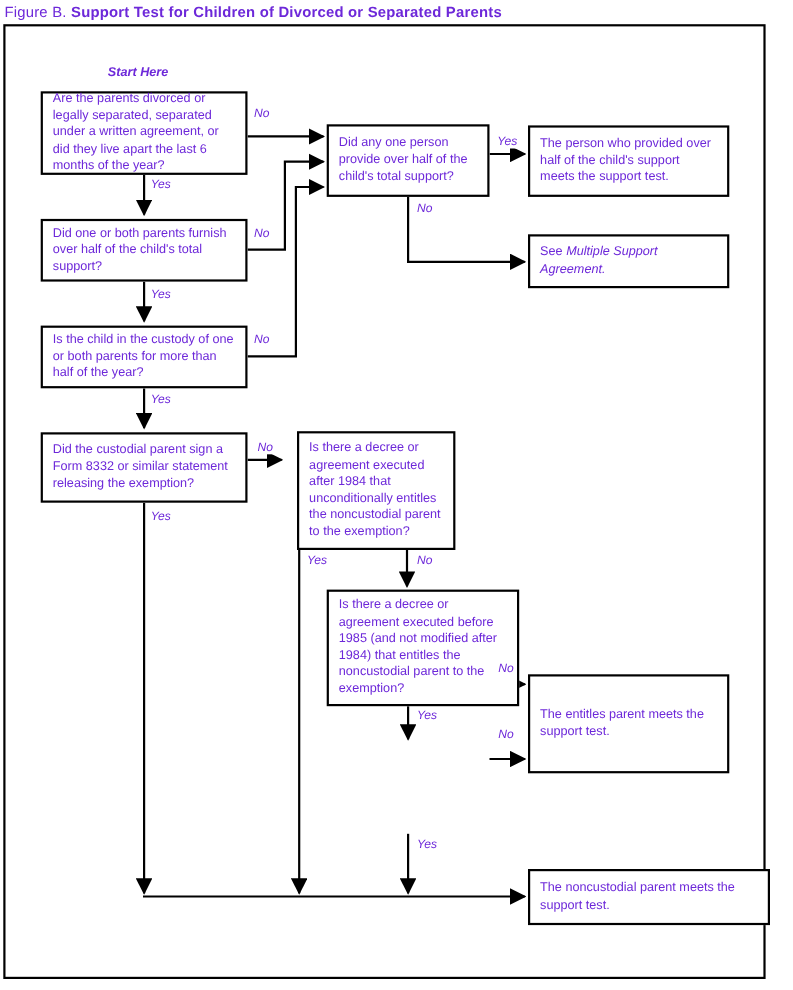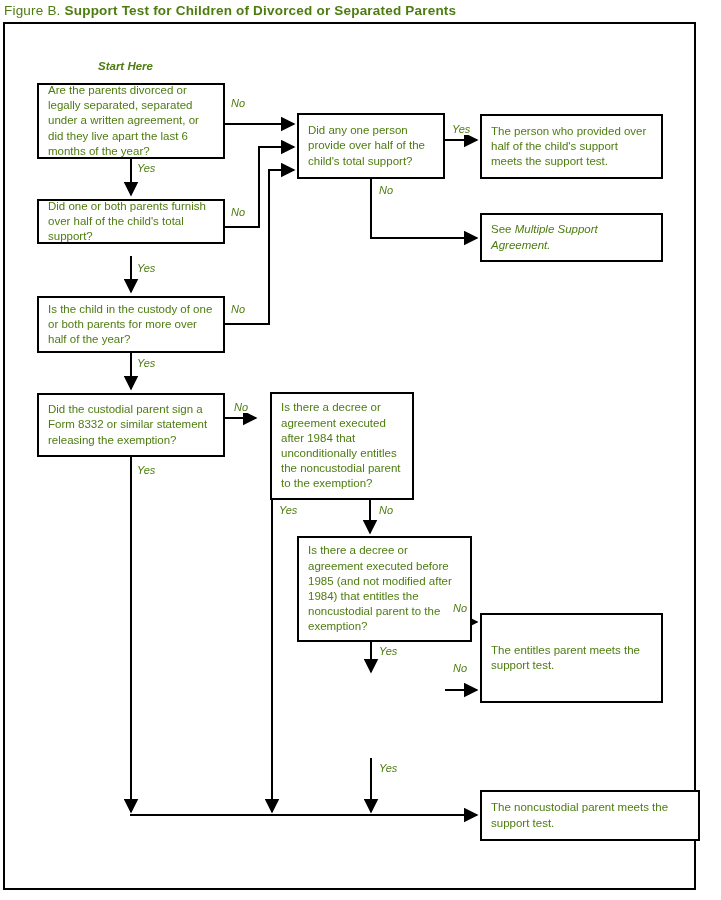--- a/index.html
+++ b/index.html
@@ -1,21 +1,21 @@
 <!DOCTYPE html>
 <html><head>
 <meta charset="utf-8">
 <style>
   html,body{margin:0;padding:0;background:#ffffff;}
   #canvas{
     position:relative;
     width:721px;height:900px;
     background:#ffffff;
     font-family:"Liberation Sans", sans-serif;
-    color:#4d7c0f;
+    color:#6d28d9;
     overflow:hidden;
   }
   .title{
     position:absolute;left:4px;top:3px;
     font-size:13.5px;letter-spacing:0.2px;white-space:nowrap;
   }
   .title .fig{font-weight:normal;}
   .title .main{font-weight:bold;margin-left:4px;}
   .outer-border{
     position:absolute;left:3px;top:22px;width:693px;height:868px;
@@ -81,26 +81,26 @@
       <path d="M371 758 V812" marker-end="url(#arw)"></path>
       <path d="M445 690 H477" marker-end="url(#arw)"></path>
       <path d="M130 815 H477" marker-end="url(#arw)"></path>
     </g>
   </svg>
 
   <div class="box" style="left:37px;top:83px;width:188px;height:76px;">
     <span>Are the parents divorced or legally separated, separated under a written agreement, or did they live apart the last 6 months of the year?</span>
   </div>
 
-  <div class="box" style="left:37px;top:199px;width:188px;height:45px;">
+  <div class="box" style="left:37px;top:199px;width:188px;height:57px;">
     <span>Did one or both parents furnish over half of the child's total support?</span>
   </div>
 
   <div class="box" style="left:37px;top:296px;width:188px;height:57px;">
-    <span>Is the child in the custody of one or both parents for more over half of the year?</span>
+    <span>Is the child in the custody of one or both parents for more than half of the year?</span>
   </div>
 
   <div class="box" style="left:37px;top:393px;width:188px;height:64px;">
     <span>Did the custodial parent sign a Form 8332 or similar statement releasing the exemption?</span>
   </div>
 
   <div class="box" style="left:297px;top:113px;width:148px;height:66px;">
     <span>Did any one person provide over half of the child's total support?</span>
   </div>
 

